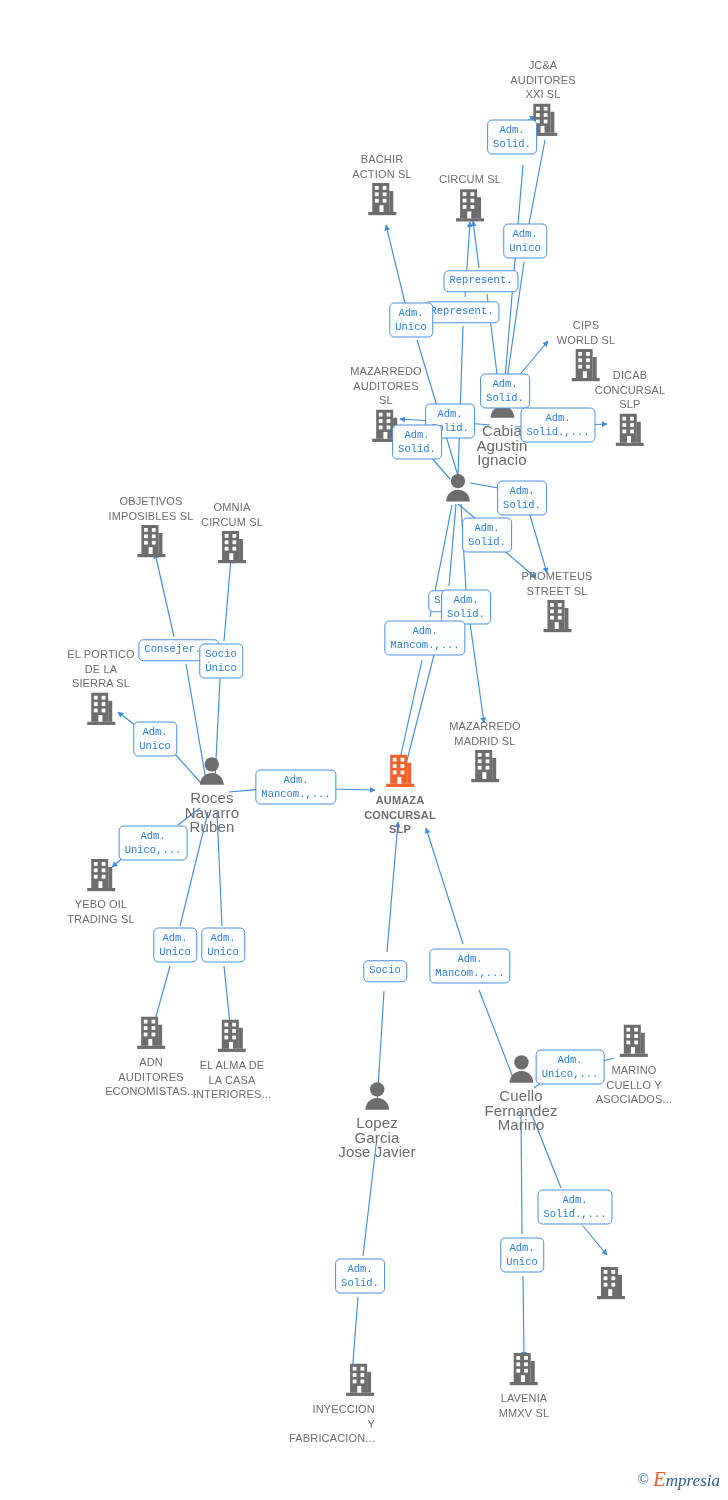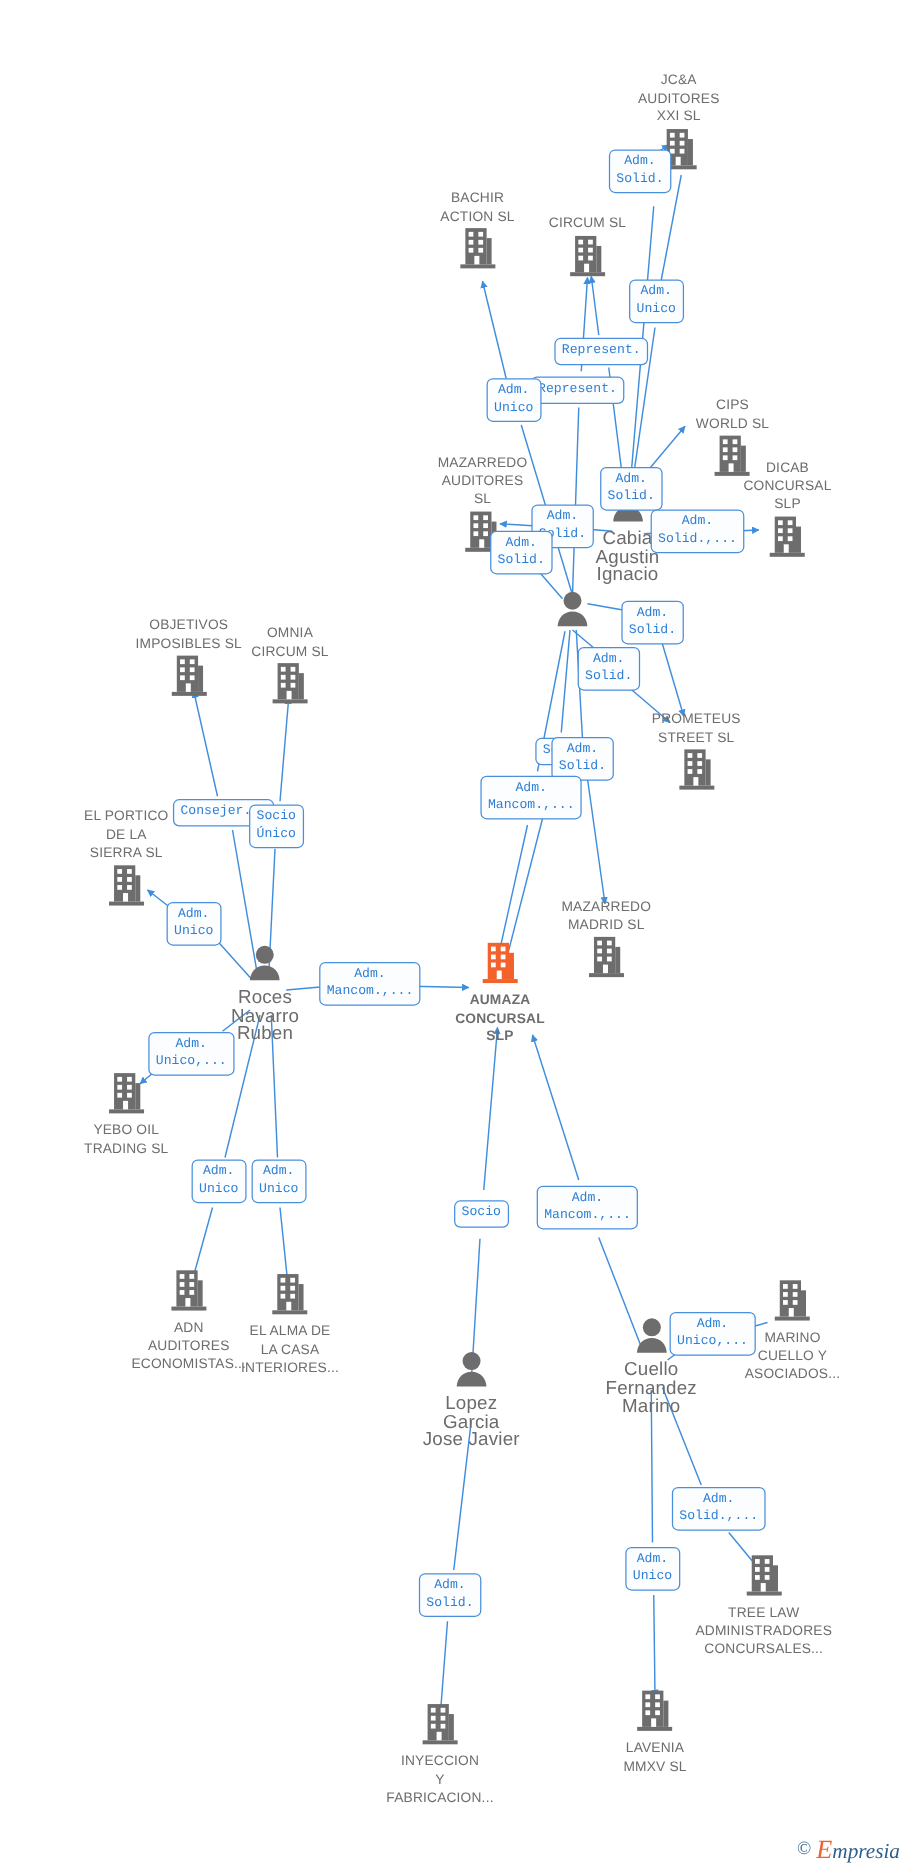--- a/index.html
+++ b/index.html
@@ -441,41 +441,38 @@
           <rect x="22" y="9" width="4" height="21" fill="#6d6d6d"></rect>
           <rect x="1" y="30" width="28" height="3.2" fill="#6d6d6d"></rect>
           <rect x="7.6" y="4" width="3.8" height="3.8" fill="#fff"></rect>
           <rect x="15.4" y="4" width="3.8" height="3.8" fill="#fff"></rect>
           <rect x="7.6" y="10.4" width="3.8" height="3.8" fill="#fff"></rect>
           <rect x="15.4" y="10.4" width="3.8" height="3.8" fill="#fff"></rect>
           <rect x="7.6" y="16.8" width="3.8" height="3.8" fill="#fff"></rect>
           <rect x="15.4" y="16.8" width="3.8" height="3.8" fill="#fff"></rect>
           <rect x="12.2" y="23.2" width="4" height="6.8" fill="#fff"></rect>
         </svg></span>
-      <span class="lbl lbl-below">TREE LAW
-ADMINISTRADORES
-CONCURSALES...</span>
     </div>
     <div class="node company" style="left: 524px; top: 1386px;">
       <span class="glyph"><svg width="30" height="34" viewBox="0 0 30 34" xmlns="http://www.w3.org/2000/svg">
           <rect x="5" y="1" width="17" height="29" fill="#6d6d6d"></rect>
           <rect x="22" y="9" width="4" height="21" fill="#6d6d6d"></rect>
           <rect x="1" y="30" width="28" height="3.2" fill="#6d6d6d"></rect>
           <rect x="7.6" y="4" width="3.8" height="3.8" fill="#fff"></rect>
           <rect x="15.4" y="4" width="3.8" height="3.8" fill="#fff"></rect>
           <rect x="7.6" y="10.4" width="3.8" height="3.8" fill="#fff"></rect>
           <rect x="15.4" y="10.4" width="3.8" height="3.8" fill="#fff"></rect>
           <rect x="7.6" y="16.8" width="3.8" height="3.8" fill="#fff"></rect>
           <rect x="15.4" y="16.8" width="3.8" height="3.8" fill="#fff"></rect>
           <rect x="12.2" y="23.2" width="4" height="6.8" fill="#fff"></rect>
         </svg></span>
       <span class="lbl lbl-below">LAVENIA
 MMXV  SL</span>
     </div>
-    <div class="node company" style="left: 352px; top: 1404px;">
+    <div class="node company" style="left: 332px; top: 1404px; text-align: right;">
       <span class="glyph"><svg width="30" height="34" viewBox="0 0 30 34" xmlns="http://www.w3.org/2000/svg">
           <rect x="5" y="1" width="17" height="29" fill="#6d6d6d"></rect>
           <rect x="22" y="9" width="4" height="21" fill="#6d6d6d"></rect>
           <rect x="1" y="30" width="28" height="3.2" fill="#6d6d6d"></rect>
           <rect x="7.6" y="4" width="3.8" height="3.8" fill="#fff"></rect>
           <rect x="15.4" y="4" width="3.8" height="3.8" fill="#fff"></rect>
           <rect x="7.6" y="10.4" width="3.8" height="3.8" fill="#fff"></rect>
           <rect x="15.4" y="10.4" width="3.8" height="3.8" fill="#fff"></rect>
           <rect x="7.6" y="16.8" width="3.8" height="3.8" fill="#fff"></rect>
           <rect x="15.4" y="16.8" width="3.8" height="3.8" fill="#fff"></rect>

